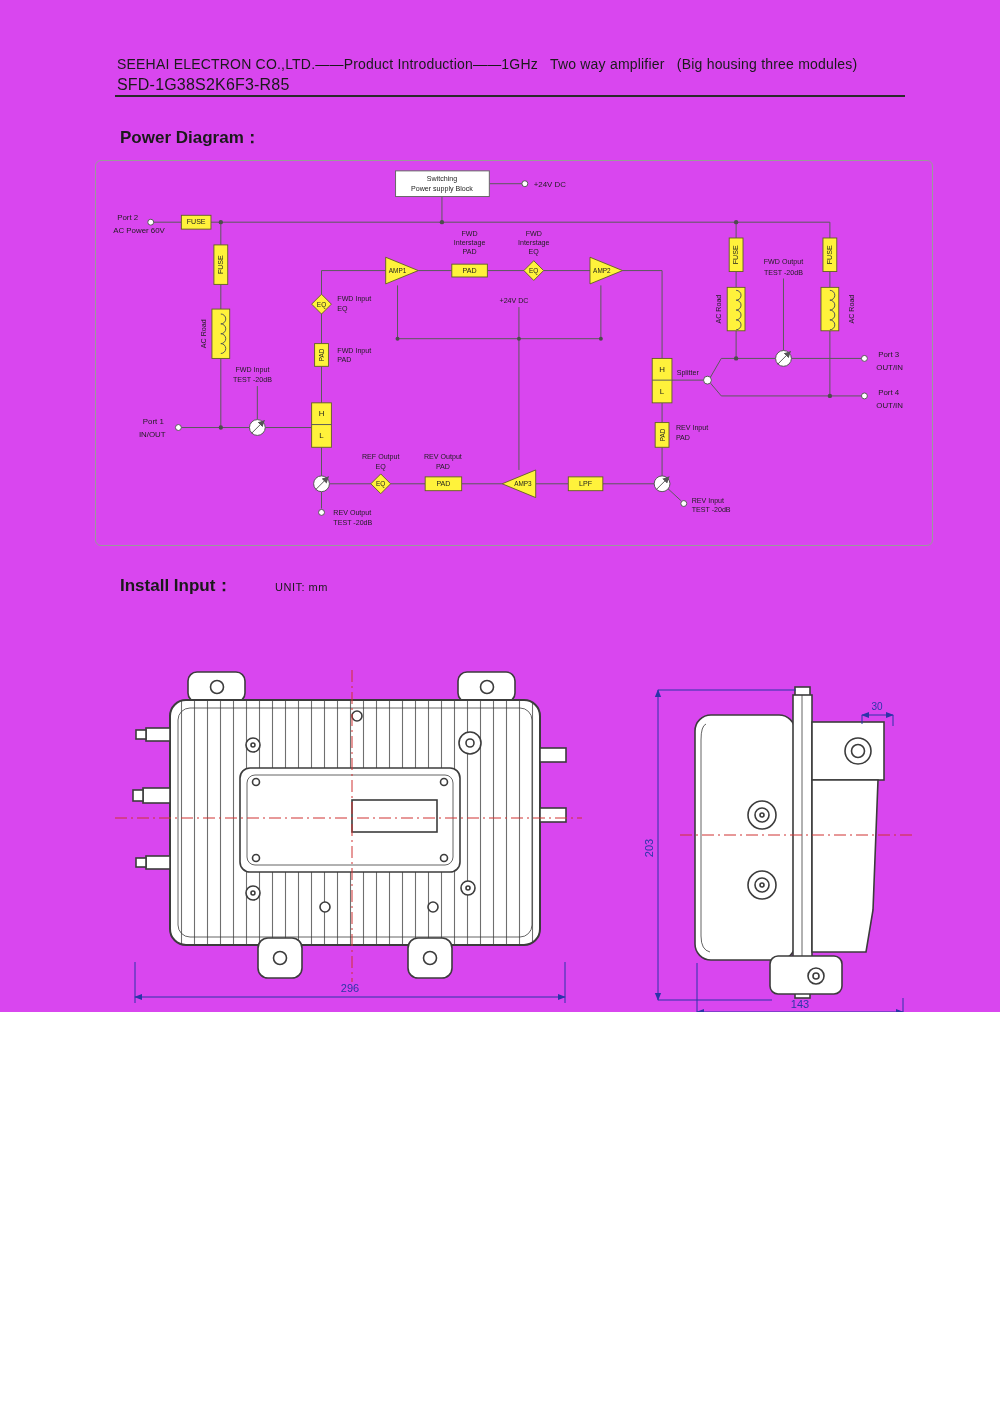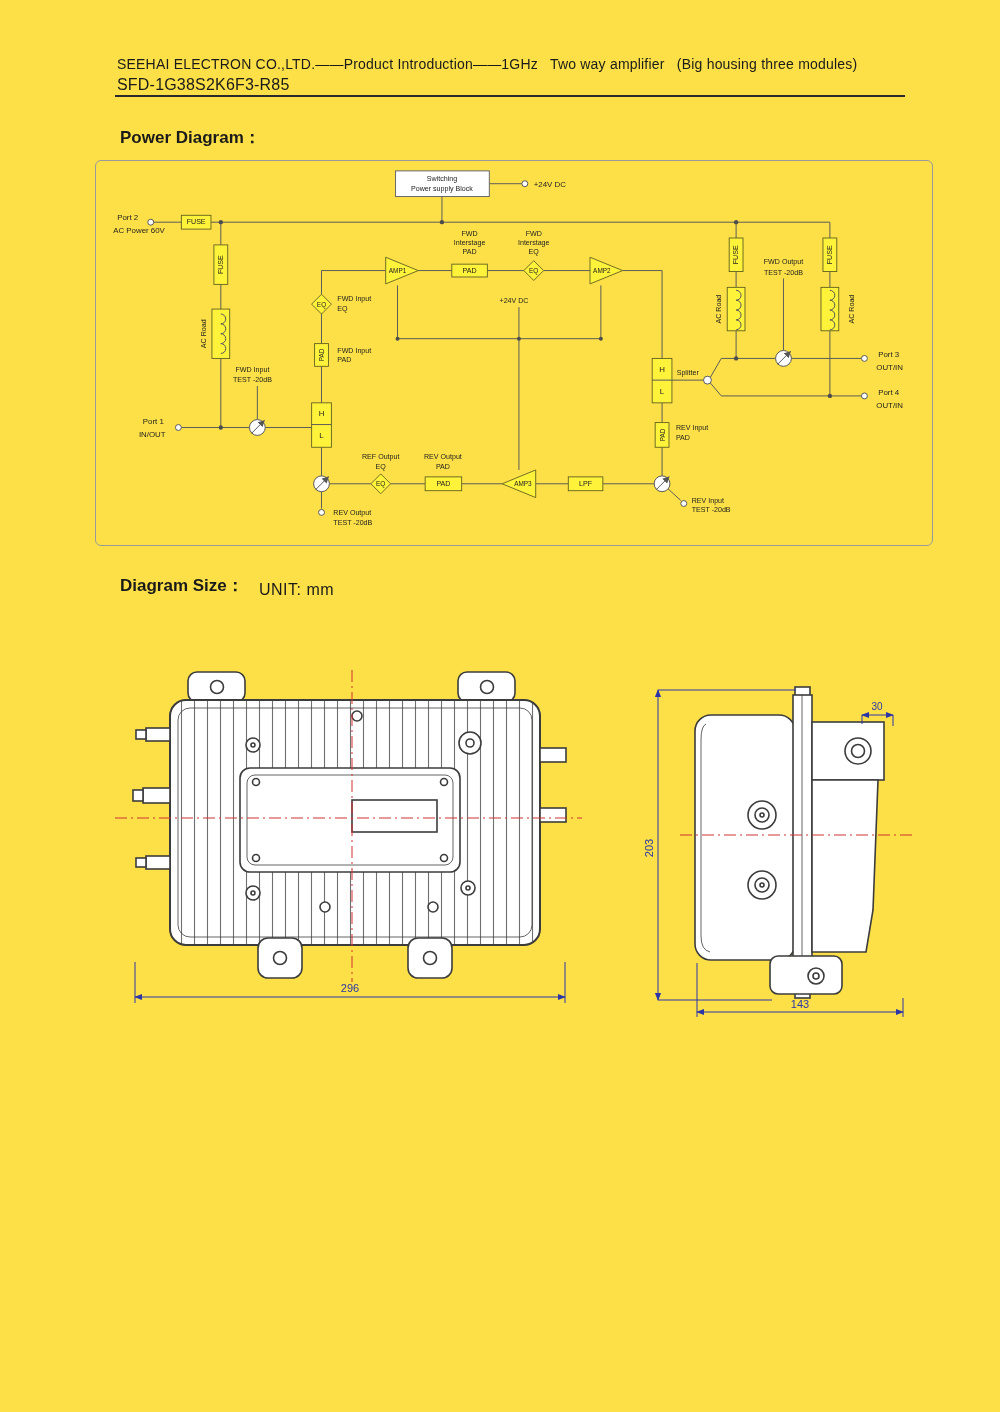--- a/index.html
+++ b/index.html
@@ -1,23 +1,23 @@
 <!DOCTYPE html>
 <html><head>
 <meta charset="utf-8">
 <style>
   html,body{margin:0;padding:0;background:#ffffff;}
-  .page{position:relative;width:1000px;height:1412px;background:#fde047;
+  .page{position:relative;width:1000px;height:1012px;background:#d946ef;
         font-family:"Liberation Sans",sans-serif;color:#1a1a1a;overflow:hidden;}
   .hdr1{position:absolute;left:117px;top:56px;width:800px;font-size:14px;letter-spacing:.2px;white-space:pre-wrap;}
   .hdr2{position:absolute;left:117px;top:76px;font-size:16px;letter-spacing:.2px;}
   .hdr-rule{position:absolute;left:115px;top:95px;width:790px;border-top:2.5px solid #2a2a2a;}
   .h-block{position:absolute;left:120px;top:126px;font-size:17px;font-weight:bold;}
   .h-install{position:absolute;left:120px;top:574px;font-size:17px;font-weight:bold;}
-  .unit{position:absolute;left:259px;top:581px;font-size:16px;letter-spacing:.5px;}
+  .unit{position:absolute;left:275px;top:581px;font-size:11px;letter-spacing:.5px;}
   .diagram-frame{position:absolute;left:95px;top:160px;width:838px;height:386px;
         border:1.5px solid #9a9a9a;border-radius:6px;box-sizing:border-box;}
   .fig1{position:absolute;left:110px;top:660px;}
   .fig2{position:absolute;left:620px;top:660px;}
   svg{display:block;}
   svg text{font-family:"Liberation Sans",sans-serif;fill:#1d1d1d;}
   .t8{font-size:8px;}
   .t7{font-size:7.2px;}
   .t65{font-size:6.5px;}
   .mid{text-anchor:middle;}
@@ -271,21 +271,21 @@
       <g>
         <circle class="oc" cx="225" cy="327" r="8"></circle>
         <path class="wire" d="M219,333 L232,320" marker-end="url(#arr1)"></path>
         <circle class="oc" cx="225" cy="356" r="3"></circle>
         <text class="t7" x="237" y="359">REV Output</text>
         <text class="t7" x="237" y="369">TEST -20dB</text>
       </g>
     </svg>
   </div>
 
-  <div class="h-install">Diagram Size：</div>
+  <div class="h-install">Install Input：</div>
   <div class="unit">UNIT: mm</div>
 
   <svg class="fig1" width="480" height="350" viewBox="0 0 480 350">
     <defs>
       <pattern id="fins" width="13" height="12" patternUnits="userSpaceOnUse">
         <rect width="13" height="12" fill="#ffffff"></rect>
         <line x1="6.5" y1="0" x2="6.5" y2="12" stroke="#6f6f6f" stroke-width="1.1"></line>
       </pattern>
       <marker id="da" viewBox="0 0 10 10" refX="9" refY="5" markerWidth="8" markerHeight="8" orient="auto-start-reverse">
         <path d="M0,1 L10,5 L0,9 z" fill="#2b35a8"></path>

